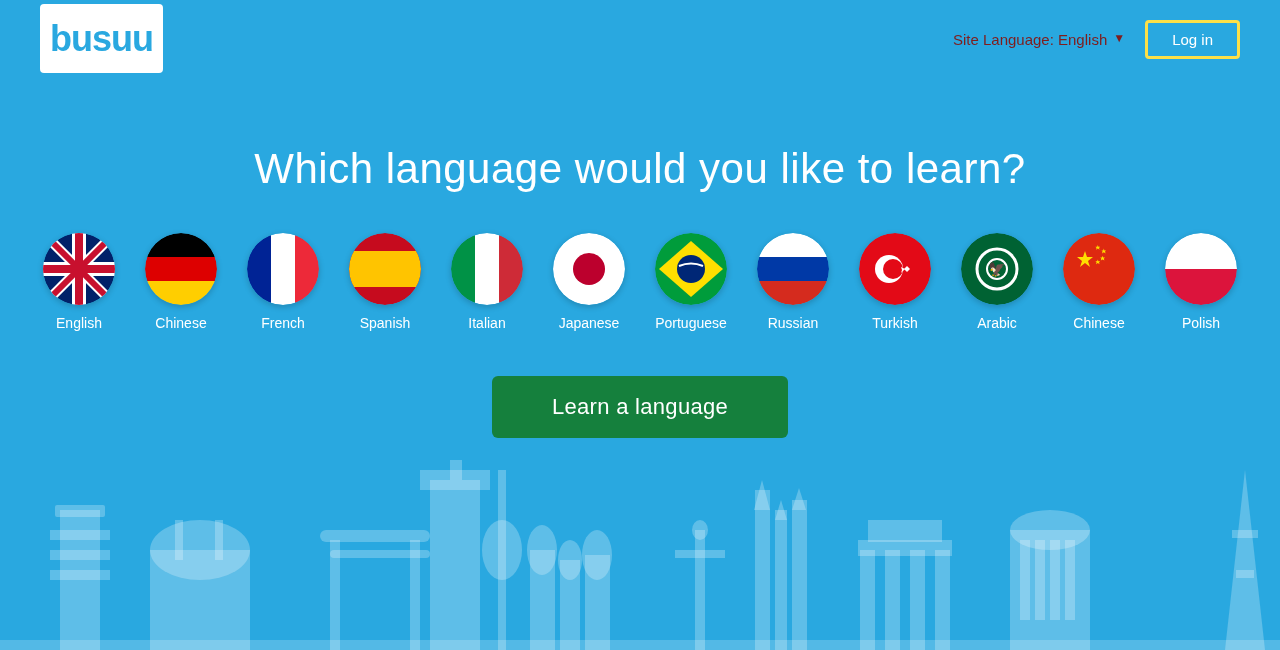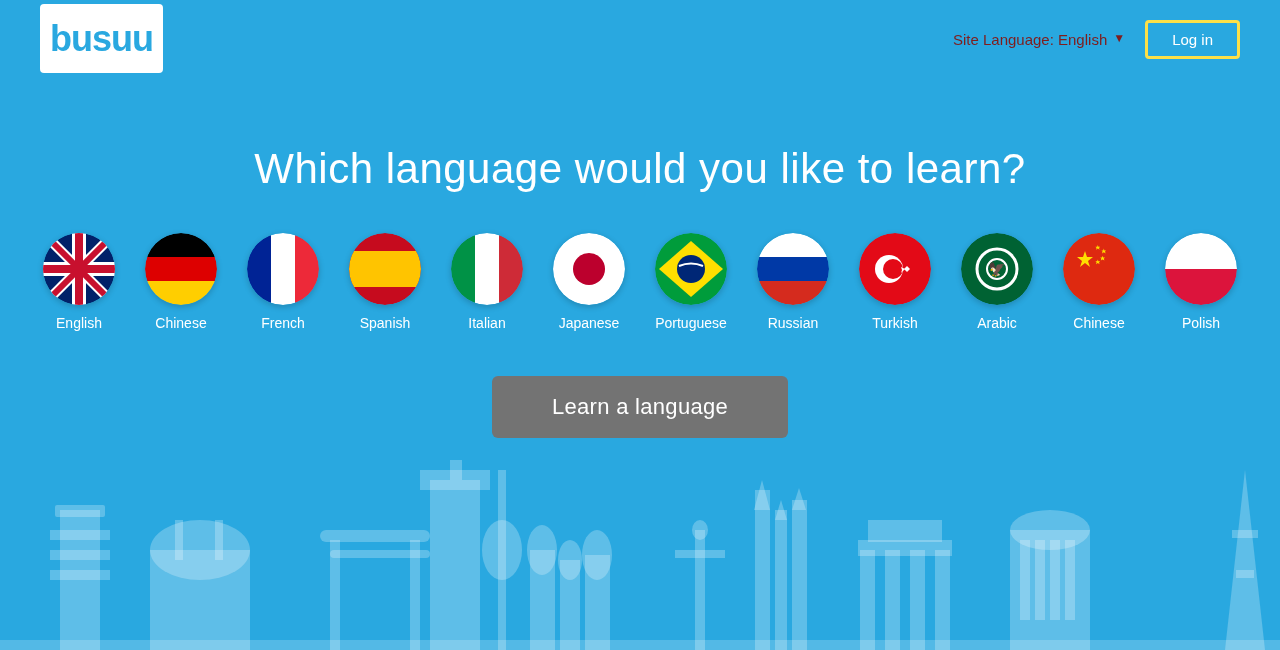--- a/index.html
+++ b/index.html
@@ -112,21 +112,21 @@
     }
 
     
     .flag-circle svg {
       width: 72px;
       height: 72px;
     }
 
     
     .learn-btn {
-      background: #737373;
+      background: #15803d;
       color: white;
       border: none;
       padding: 18px 60px;
       font-size: 22px;
       font-weight: 400;
       border-radius: 6px;
       cursor: pointer;
       letter-spacing: 0.3px;
     }
 

